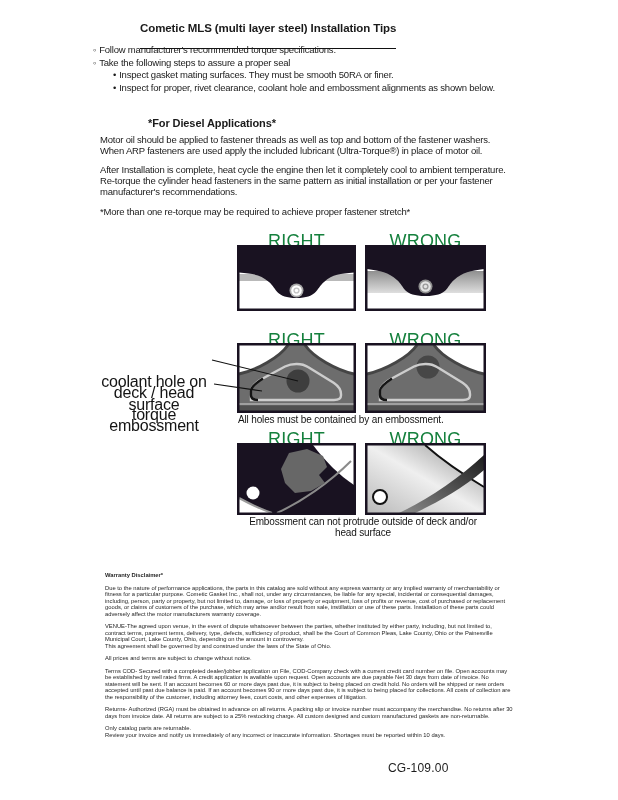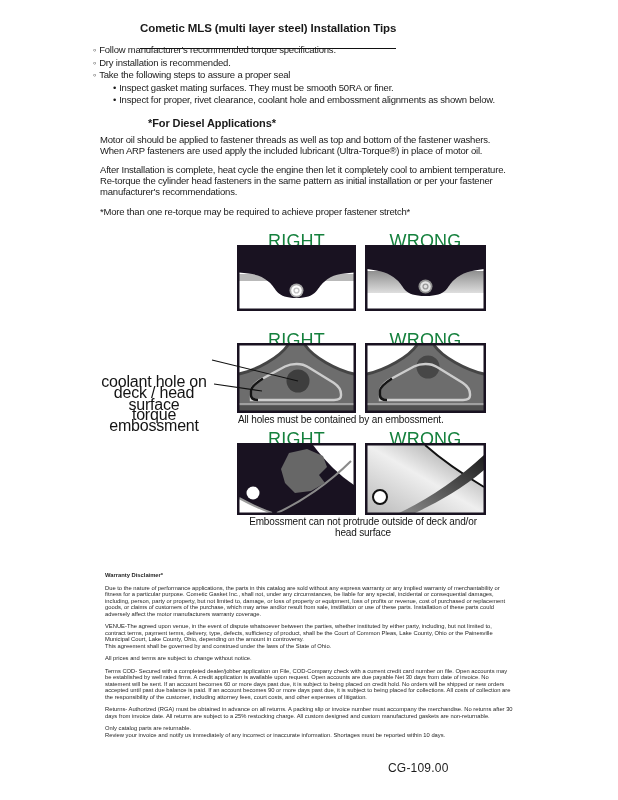--- a/index.html
+++ b/index.html
@@ -37,21 +37,20 @@
 </style>
 </head>
 <body>
 
 <div class="page">
 
   <div class="abs title">Cometic MLS (multi layer steel) Installation Tips</div>
 
   <div class="abs bullets">
     <div class="b-item">Follow manufacturer's recommended torque specifications.</div>
-    <div class="b-item">Dry installation is recommended.</div>
     <div class="b-item">Take the following steps to assure a proper seal</div>
     <div class="sb-item">Inspect gasket mating surfaces.  They must be smooth 50RA or finer.</div>
     <div class="sb-item">Inspect for proper, rivet clearance, coolant hole and embossment alignments as shown below.</div>
   </div>
 
   <div class="abs diesel-h">*For Diesel Applications*</div>
   <div class="abs para p1">Motor oil should be applied to fastener threads as well as top and bottom of the fastener washers. When ARP fasteners are used apply the included lubricant (Ultra-Torque®) in place of motor oil.</div>
   <div class="abs para p2">After Installation is complete, heat cycle the engine then let it completely cool to ambient temperature. Re-torque the cylinder head fasteners in the same pattern as initial installation or per your fastener manufacturer's recommendations.</div>
   <div class="abs para p3">*More than one re-torque may be required to achieve proper fastener stretch*</div>
 

